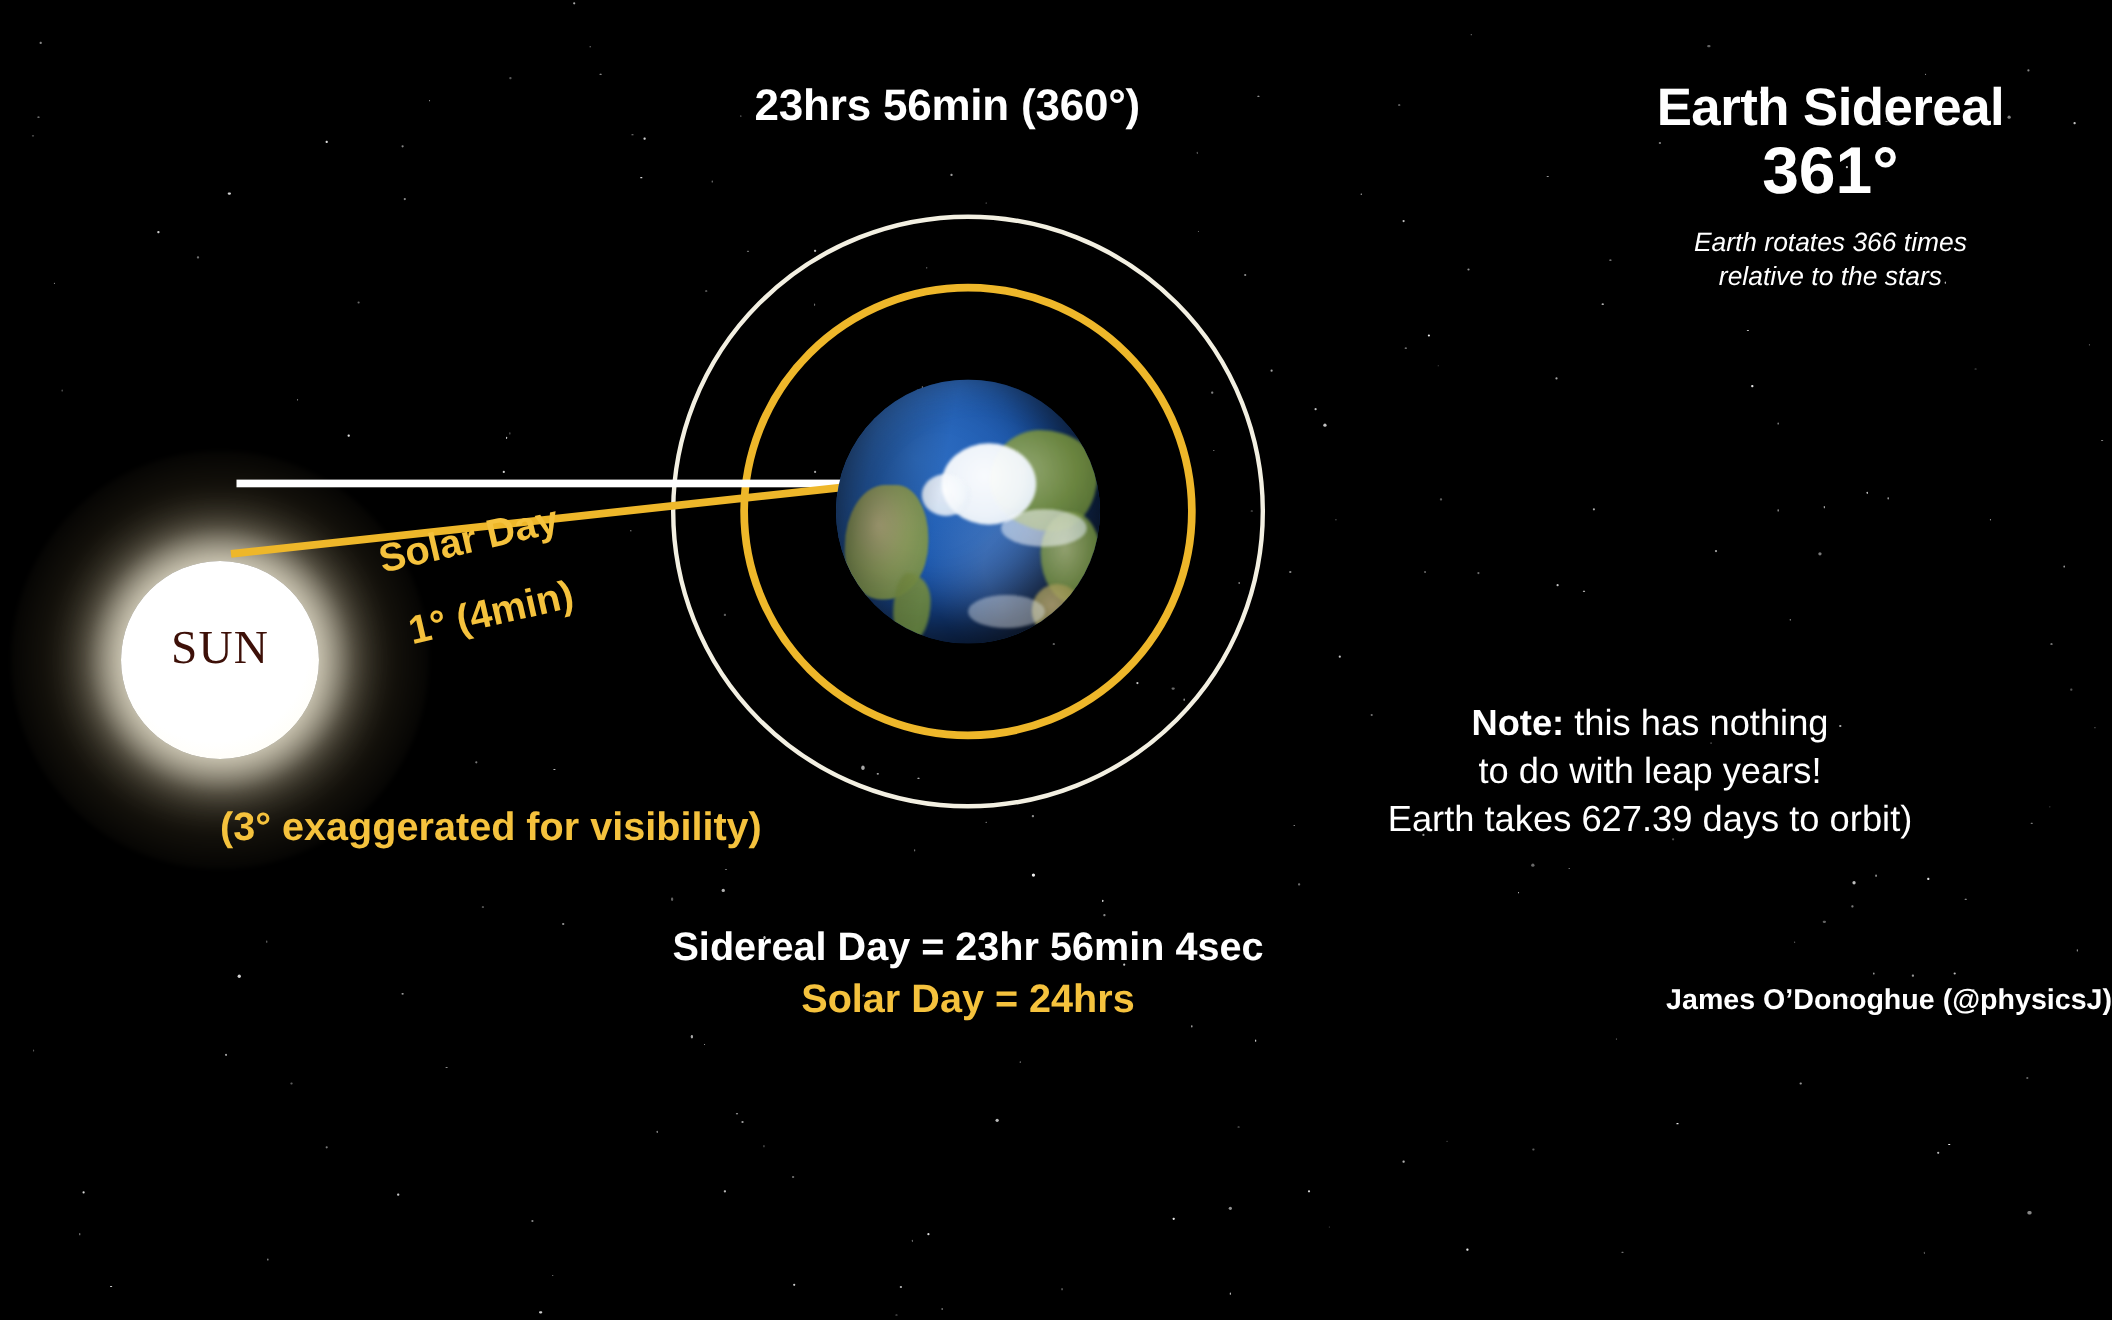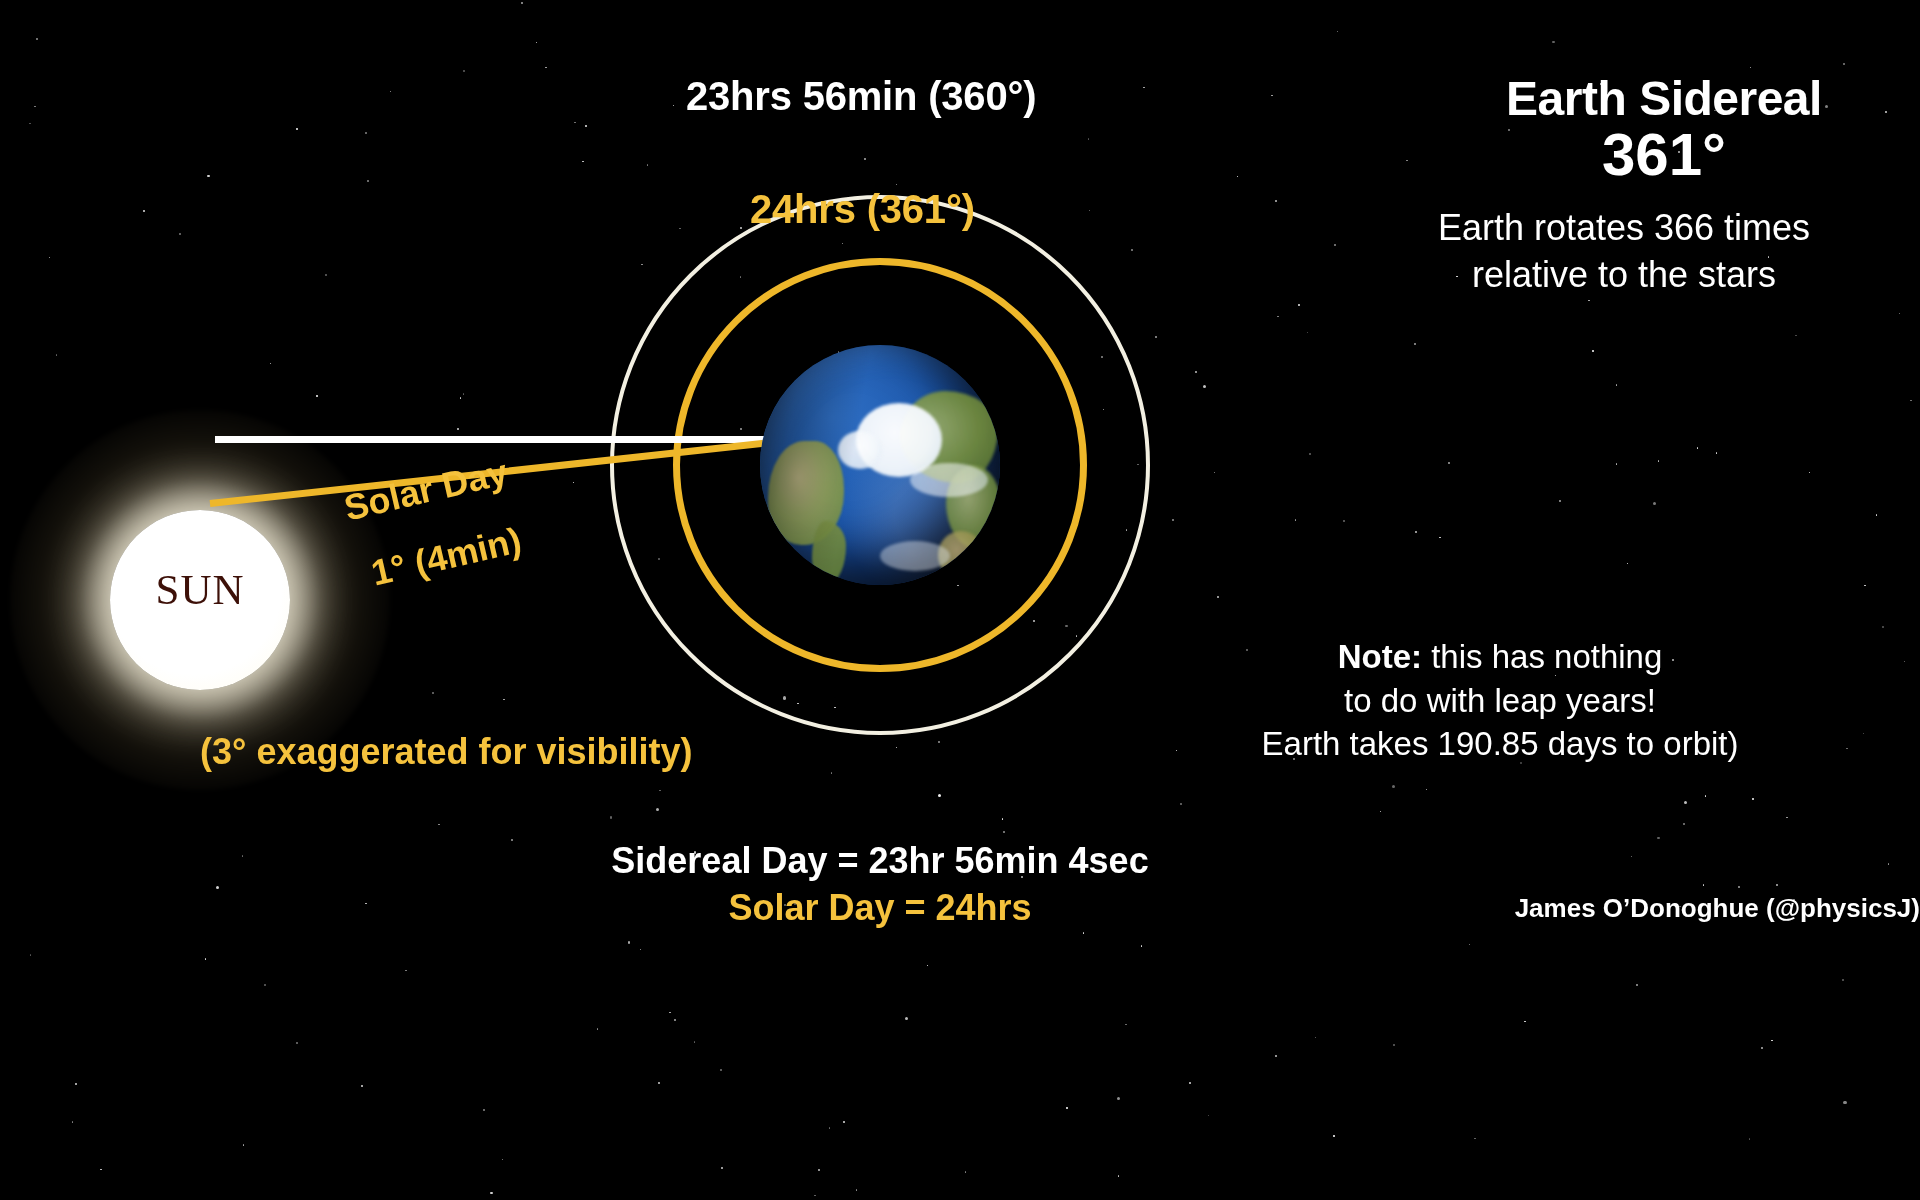--- a/index.html
+++ b/index.html
@@ -67,21 +67,21 @@
   .lbl-solar-day{left:345px;top:487px;font-size:36px;font-weight:bold;
     transform-origin:0 50%;transform:rotate(-13deg);}
   .lbl-solar-min{left:372px;top:552px;font-size:36px;font-weight:bold;
     transform-origin:0 50%;transform:rotate(-13deg);}
 
   .lbl-exag{left:200px;top:730px;font-size:36px;font-weight:bold;}
 
   .hdr-rot{left:1424px;top:70px;width:480px;text-align:center;font-size:48px;font-weight:bold;
     letter-spacing:-0.5px;}
   .hdr-deg{left:1424px;top:118px;width:480px;text-align:center;font-size:60px;font-weight:bold;}
-  .hdr-sub{left:1384px;top:205px;width:480px;text-align:center;font-size:36px;line-height:1.3;}
+  .hdr-sub{left:1424px;top:205px;width:480px;text-align:center;font-size:24px;line-height:1.3;font-style:italic;}
 
   .note{left:1100px;top:635px;width:800px;text-align:center;font-size:33px;line-height:1.32;
     font-stretch:condensed;}
   .note b{font-weight:bold;}
 
   .sum{left:460px;top:838px;width:840px;text-align:center;font-size:36px;font-weight:bold;
     line-height:1.3;}
 
   .credit{left:1180px;top:893px;width:740px;text-align:right;padding-right:14px;font-size:26px;
     font-weight:bold;}
@@ -335,38 +335,37 @@
     <div class="ice" style="left:78px;top:86px;width:44px;height:38px;opacity:.85;"></div>
     <div class="ice" style="left:150px;top:118px;width:78px;height:34px;opacity:.55;"></div>
     <div class="ice" style="left:120px;top:196px;width:70px;height:30px;opacity:.40;"></div>
     <div class="earth-shade"></div>
   </div>
 
   <div class="sun-label">SUN</div>
 
 
   <div class="txt lbl-sidereal-ring white">23hrs 56min (360°)</div>
-  <div class="txt lbl-solar-ring gold">24hrs (361°)</div>
 
   <div class="txt lbl-solar-day gold">Solar Day</div>
   <div class="txt lbl-solar-min gold">1° (4min)</div>
 
   <div class="txt lbl-exag gold">(3° exaggerated for visibility)</div>
 
   <div class="txt hdr-rot white">Earth Sidereal</div>
   <div class="txt hdr-deg white">361°</div>
   <div class="hdr-sub white" style="position:absolute;">
     <div>Earth rotates 366 times</div>
     <div>relative to the stars</div>
   </div>
 
   <div class="note white" style="position:absolute;">
     <div><b>Note:</b><span> this has nothing</span></div>
     <div>to do with leap years!</div>
-    <div>Earth takes 190.85 days to orbit)</div>
+    <div>Earth takes 627.39 days to orbit)</div>
   </div>
 
   <div class="sum" style="position:absolute;">
     <div class="white">Sidereal Day = 23hr 56min 4sec</div>
     <div class="gold">Solar Day = 24hrs</div>
   </div>
 
   <div class="txt credit white">James O’Donoghue (@physicsJ)</div>
 
 </div>

